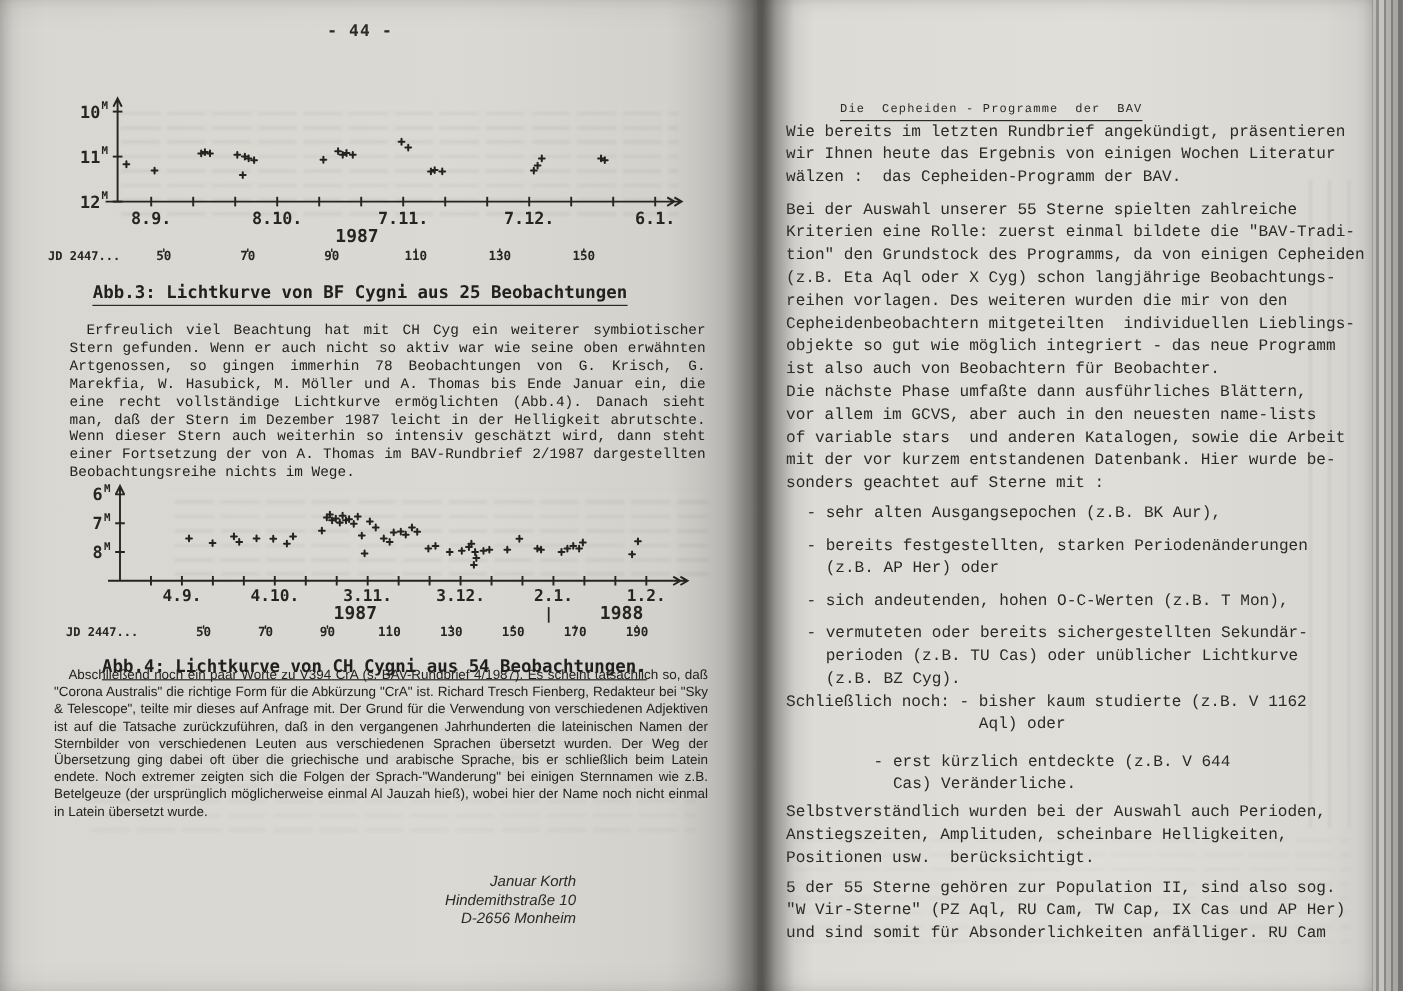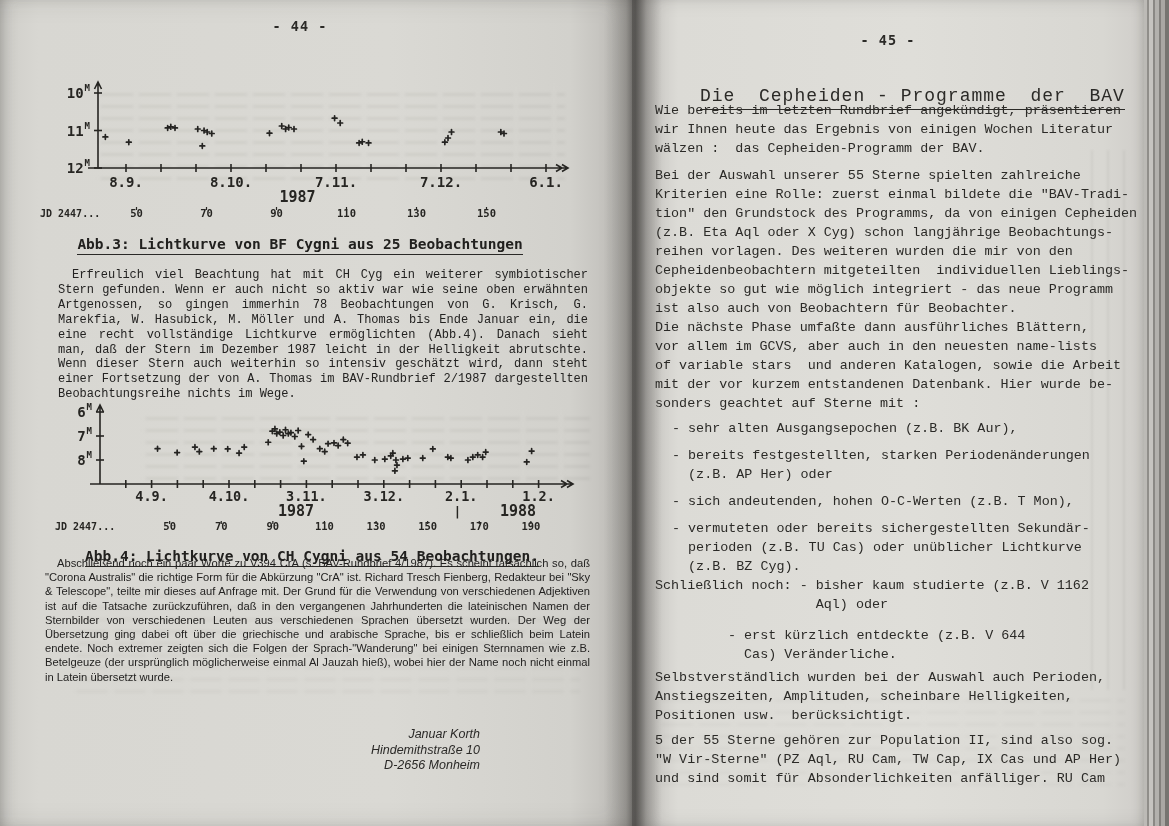--- a/index.html
+++ b/index.html
@@ -1,20 +1,20 @@
 <!DOCTYPE html>
 <html><head>
 <meta charset="utf-8">
 <style>
   html,body{margin:0;padding:0;background:#82807c;font-family:"Liberation Sans",sans-serif;}
   #spread{position:relative;width:1169px;height:826px;overflow:hidden;background:#82807c;}
 
   .page{position:absolute;top:0;height:826px;}
   #left-page{left:0;width:632px;background:linear-gradient(90deg,#cfcec9 0,#d8d7d2 6%,#dad9d4 60%,#d2d1cc 88%,#bab8b4 97%,#a29f9b 100%);
-    box-shadow:inset 10px 0 16px -10px rgba(60,58,55,.45), inset -26px 0 34px -18px rgba(55,53,50,.5);padding-left:16px;}
+    box-shadow:inset 10px 0 16px -10px rgba(60,58,55,.45), inset -26px 0 34px -18px rgba(55,53,50,.5);}
   #right-page{left:632px;width:512px;background:linear-gradient(90deg,#a5a39f 0,#c8c6c2 3%,#dcdbd6 9%,#dfded9 55%,#d8d7d2 92%,#cfcdc9 100%);
     box-shadow:inset 20px 0 26px -14px rgba(50,48,45,.55), inset -8px 0 12px -8px rgba(70,68,64,.35);}
   #gutter{position:absolute;left:604px;top:0;width:58px;height:826px;pointer-events:none;
     background:linear-gradient(90deg,rgba(0,0,0,0) 0%,rgba(70,68,64,.25) 38%,rgba(42,40,38,.5) 54%,rgba(90,88,84,.3) 72%,rgba(0,0,0,0) 100%);}
   #page-edges{position:absolute;left:1144px;top:0;width:25px;height:826px;
     background:repeating-linear-gradient(90deg,#bcbab6 0 3px,#908e8a 3px 5px,#c6c4c0 5px 9px,#8a8884 9px 11px,#b3b1ad 11px 15px,#82807c 15px 17px,#a9a7a3 17px 21px,#767470 21px 25px);}
 
   .ghost{position:absolute;pointer-events:none;}
   .ghost-h{background-image:repeating-linear-gradient(90deg,rgba(218,217,212,.9) 0 6px,rgba(0,0,0,0) 6px 38px),
     repeating-linear-gradient(180deg,rgba(0,0,0,0) 0 9px,rgba(78,76,70,.55) 9px 12px);
@@ -35,21 +35,21 @@
   .sans-para{position:absolute;color:#232221;text-align:justify;}
   #left-body-para{left:58px;top:268px;width:530px;font-size:12px;line-height:14.9px;text-indent:14px;font-family:Liberation Mono, monospace;}
   #left-closing-para{left:45px;top:556px;width:545px;font-size:11.2px;line-height:14.2px;text-indent:12px;}
 
   #signature{position:absolute;left:280px;top:727px;width:200px;text-align:right;
     font-style:italic;font-size:12.5px;line-height:15.5px;color:#2a2927;}
 
   .tw{position:absolute;font-family:"Liberation Mono",monospace;font-size:13.4px;line-height:19px;
     color:#2b2a27;white-space:pre-wrap;width:500px;}
   #article-heading{position:absolute;left:68px;top:86px;font-family:"Liberation Mono",monospace;
-    font-size:18px;letter-spacing:1px;color:#2b2a27;white-space:pre;
+    font-size:10px;letter-spacing:1px;color:#2b2a27;white-space:pre;
     border-bottom:1.3px solid #2b2a27;padding-bottom:3px;}
 
   #rp-intro{left:23px;top:101px;}
   #rp-criteria-intro{left:23px;top:166px;}
   #rp-bullet-0{left:40px;top:419px;}
   #rp-bullet-1{left:40px;top:446px;}
   #rp-bullet-2{left:40px;top:492px;}
   #rp-bullet-3{left:40px;top:519px;}
   #rp-finally-1{left:23px;top:576px;}
   #rp-finally-2{left:96px;top:626px;}
@@ -278,21 +278,20 @@
       <div>Januar Korth</div>
       <div>Hindemithstraße 10</div>
       <div>D-2656 Monheim</div>
     </div>
   </div>
 
   <div id="right-page" class="page">
     <div class="ghost ghost-v" style="left:445px;top:150px;width:60px;height:540px;"></div>
     <div class="ghost ghost-h" style="left:23px;top:690px;width:470px;height:100px;opacity:.06;"></div>
 
-    <div class="page-num" style="left:0;top:32px;width:512px;">- 45 -</div>
 
     <div id="article-heading">Die  Cepheiden - Programme  der  BAV</div>
 
     <div id="rp-intro" class="tw">Wie bereits im letzten Rundbrief angekündigt, präsentieren
 wir Ihnen heute das Ergebnis von einigen Wochen Literatur
 wälzen :  das Cepheiden-Programm der BAV.</div>
 
     <div id="rp-criteria-intro" class="tw">Bei der Auswahl unserer 55 Sterne spielten zahlreiche
 Kriterien eine Rolle: zuerst einmal bildete die "BAV-Tradi-
 tion" den Grundstock des Programms, da von einigen Cepheiden

